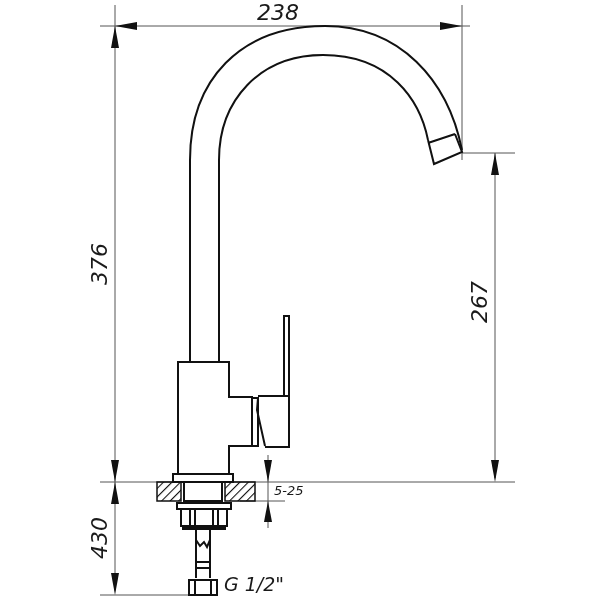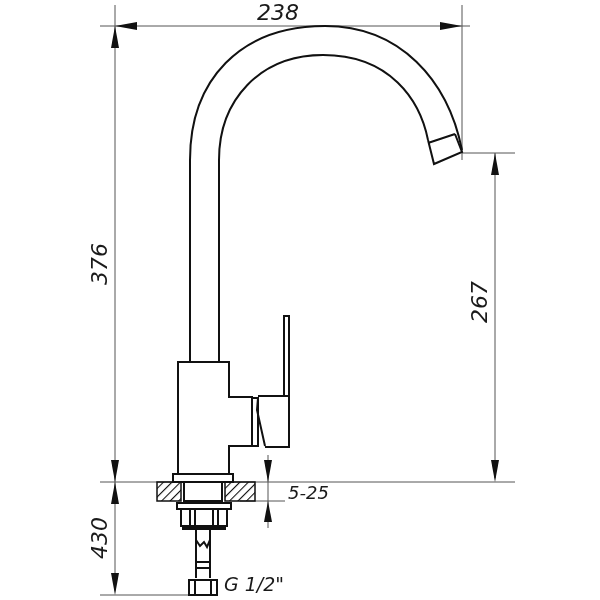--- a/index.html
+++ b/index.html
@@ -123,18 +123,18 @@
       <line x1="211" y1="580" x2="211" y2="595"></line>
     </g>
   </svg>
 
   <div class="dim-label" style="left:257px; top:2px;">238</div>
 
   <div class="dim-label vert" style="left:80px; top:254px; width:40px; text-align:center;">376</div>
 
   <div class="dim-label vert" style="left:460px; top:292px; width:40px; text-align:center;">267</div>
 
-  <div class="dim-label" style="left:288px; top:484px; font-size:18px;">5-25</div>
+  <div class="dim-label" style="left:274px; top:484px; font-size:13px;">5-25</div>
 
   <div class="dim-label vert" style="left:80px; top:528px; width:40px; text-align:center;">430</div>
 
   <div class="dim-label" style="left:224px; top:575px; font-size:19px;">G 1/2"</div>
 </div>
 
 </body></html>

